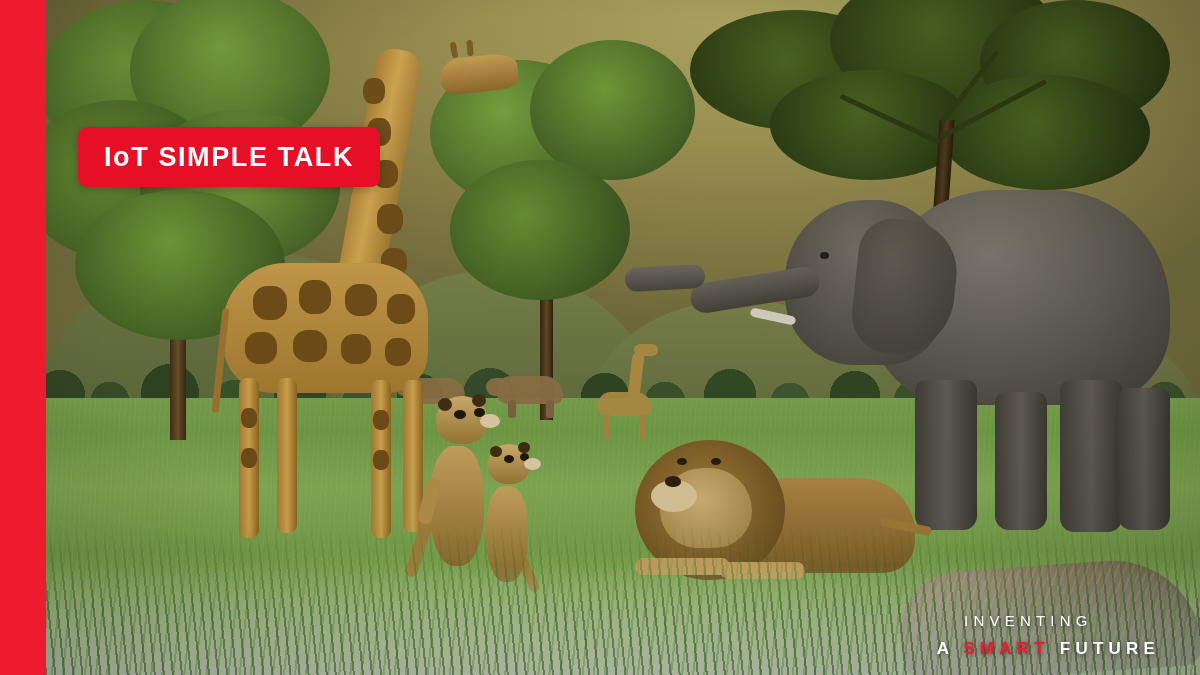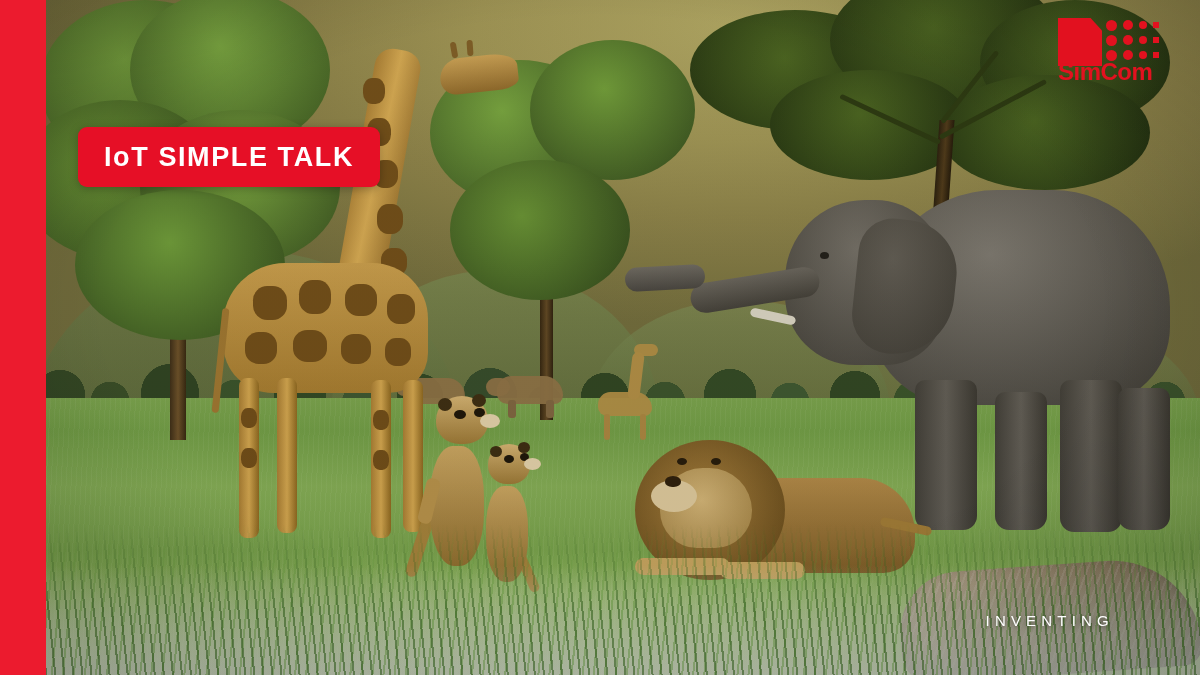--- a/index.html
+++ b/index.html
@@ -266,21 +266,21 @@
   }
   .headline .line + .line { margin-top:46px; }
 
   .url {
     position:absolute; left:80px; top:633px; z-index:10;
     color:#ec1b2e; font-size:19px; font-weight:bold; letter-spacing:2.1px;
     font-family:"Liberation Sans", sans-serif;
   }
 
   .tagline {
-    position:absolute; right:46px; top:612px; z-index:10; text-align:center;
+    position:absolute; right:40px; top:612px; z-index:10; text-align:center;
   }
   .tagline .t1 {
     color:#fff; font-size:15px; letter-spacing:5.2px; font-weight:normal;
     font-family:"Liberation Sans", sans-serif; padding-right:40px;
     text-shadow:0 1px 5px rgba(0,0,0,.55);
   }
   .tagline .t2 {
     margin-top:10px; font-size:17px; letter-spacing:5.2px; font-weight:bold;
     font-family:"Liberation Sans", sans-serif; color:#fff;
     text-shadow:0 1px 5px rgba(0,0,0,.55); white-space:nowrap;
@@ -459,36 +459,21 @@
   <div class="left-bar"></div>
 
   <div class="badge">
     <span>IoT SIMPLE TALK</span>
   </div>
 
 
 
   <div class="tagline">
     <div class="t1">INVENTING</div>
+    <div class="t2">
+      <span>A</span>
+      <span class="smart">SMART</span>
+      <span>FUTURE</span>
+    </div>
   </div>
 
-  <div class="logo">
-    <div class="simcard"></div>
-    <div class="dots">
-      <div class="dot" style="left:0px;  top:0px;  width:11px; height:11px; border-radius:50%;"></div>
-      <div class="dot" style="left:17px; top:0px;  width:10px; height:10px; border-radius:50%;"></div>
-      <div class="dot" style="left:33px; top:1px;  width:8px;  height:8px;  border-radius:50%;"></div>
-      <div class="dot" style="left:47px; top:2px;  width:6px;  height:6px;"></div>
-
-      <div class="dot" style="left:0px;  top:15px; width:11px; height:11px; border-radius:50%;"></div>
-      <div class="dot" style="left:17px; top:15px; width:10px; height:10px; border-radius:50%;"></div>
-      <div class="dot" style="left:33px; top:16px; width:8px;  height:8px;  border-radius:50%;"></div>
-      <div class="dot" style="left:47px; top:17px; width:6px;  height:6px;"></div>
-
-      <div class="dot" style="left:0px;  top:30px; width:11px; height:11px; border-radius:50%;"></div>
-      <div class="dot" style="left:17px; top:30px; width:10px; height:10px; border-radius:50%;"></div>
-      <div class="dot" style="left:33px; top:31px; width:8px;  height:8px;  border-radius:50%;"></div>
-      <div class="dot" style="left:47px; top:32px; width:6px;  height:6px;"></div>
-    </div>
-    <div class="wordmark">SimCom</div>
-  </div>
 
 </div>
 
 </body></html>

